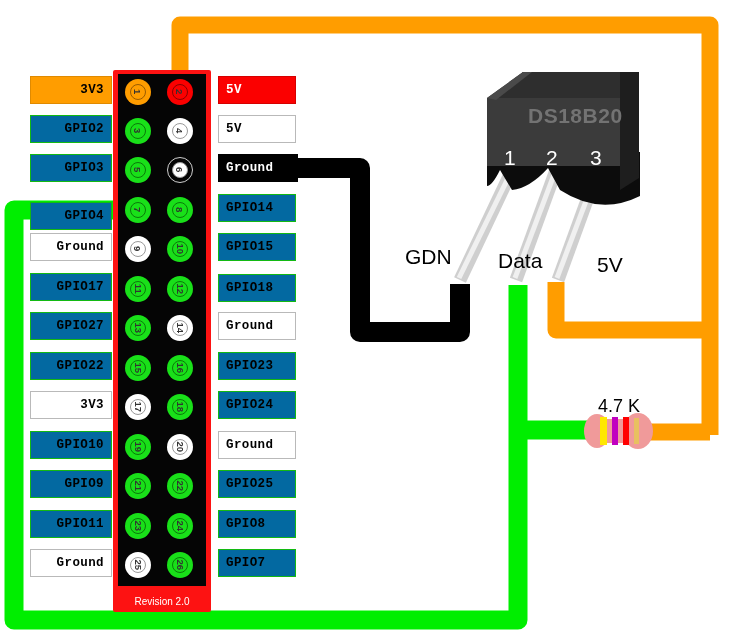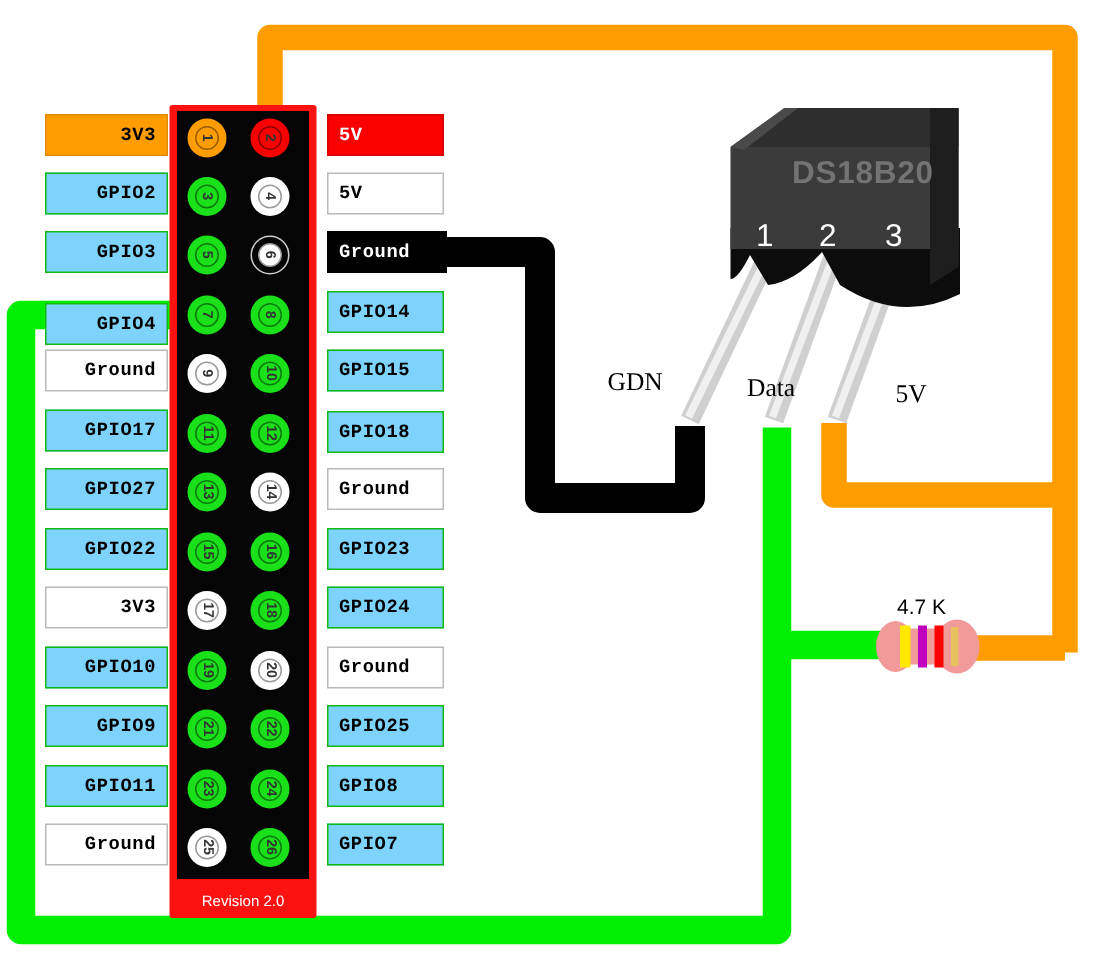--- a/index.html
+++ b/index.html
@@ -8,21 +8,21 @@
   #stage{position:absolute;left:0;top:0;width:740px;height:464px;border-radius:19px;}
   #stage svg{position:absolute;left:0;top:0;}
 
   
   .chip{position:absolute;height:28px;box-sizing:border-box;
         border:1px solid #999;display:flex;align-items:center;
         font-family:"Liberation Mono","DejaVu Sans Mono",monospace;
         font-weight:bold;font-size:12.5px;letter-spacing:.4px;color:#000;}
   .chip.left{width:82px;left:30px;justify-content:flex-end;padding-right:7px;}
   .chip.right{width:78px;left:218px;justify-content:flex-start;padding-left:7px;}
-  .chip.green{background:#7dd3fc;border-color:#13b913;}
+  .chip.green{background:#0369a1;border-color:#13b913;}
   .chip.white{background:#fff;border-color:#b9b9b9;}
   .chip.orange{background:#ff9d00;border-color:#e08a00;}
   .chip.red{background:#fb0000;border-color:#d50000;color:#fff;}
   .chip.black{background:#000;border-color:#000;color:#fff;}
   .chip.black.right{width:80px;}
 
   
   #board{position:absolute;left:113px;top:70px;width:98px;height:542px;
          background:#fd1212;border-radius:2px;}
   #boardInner{position:absolute;left:5px;top:4px;width:88px;height:512px;
@@ -53,23 +53,23 @@
   .pin.g .num,.pin.w .num,.pin.o .num,.pin.r .num{color:#333;}
   .pin.k .num{color:#333;}
 
   
   .stxt{position:absolute;color:#737373;font-weight:bold;
         font-family:"Liberation Sans",sans-serif;}
   #sensName{font-size:21px;left:528px;top:104px;letter-spacing:.5px;}
   .legnum{position:absolute;color:#fff;font-size:21px;font-weight:normal;
           font-family:"Liberation Sans",sans-serif;}
 
-  .wlabel{position:absolute;color:#000;font-size:17px;
-          font-family:Liberation Serif, serif;}
-  #resVal{position:absolute;left:598px;top:396px;color:#000;font-size:14px;
+  .wlabel{position:absolute;color:#000;font-size:21px;
+          font-family:Liberation Sans, sans-serif;}
+  #resVal{position:absolute;left:598px;top:396px;color:#000;font-size:18px;
           font-family:"Liberation Sans",sans-serif;}
 </style>
 </head>
 <body>
 
 <div id="stage">
 
   <svg width="740" height="640">
 
     <g fill="none" stroke="#ff9d00" stroke-width="17" stroke-linecap="butt" stroke-linejoin="round">

